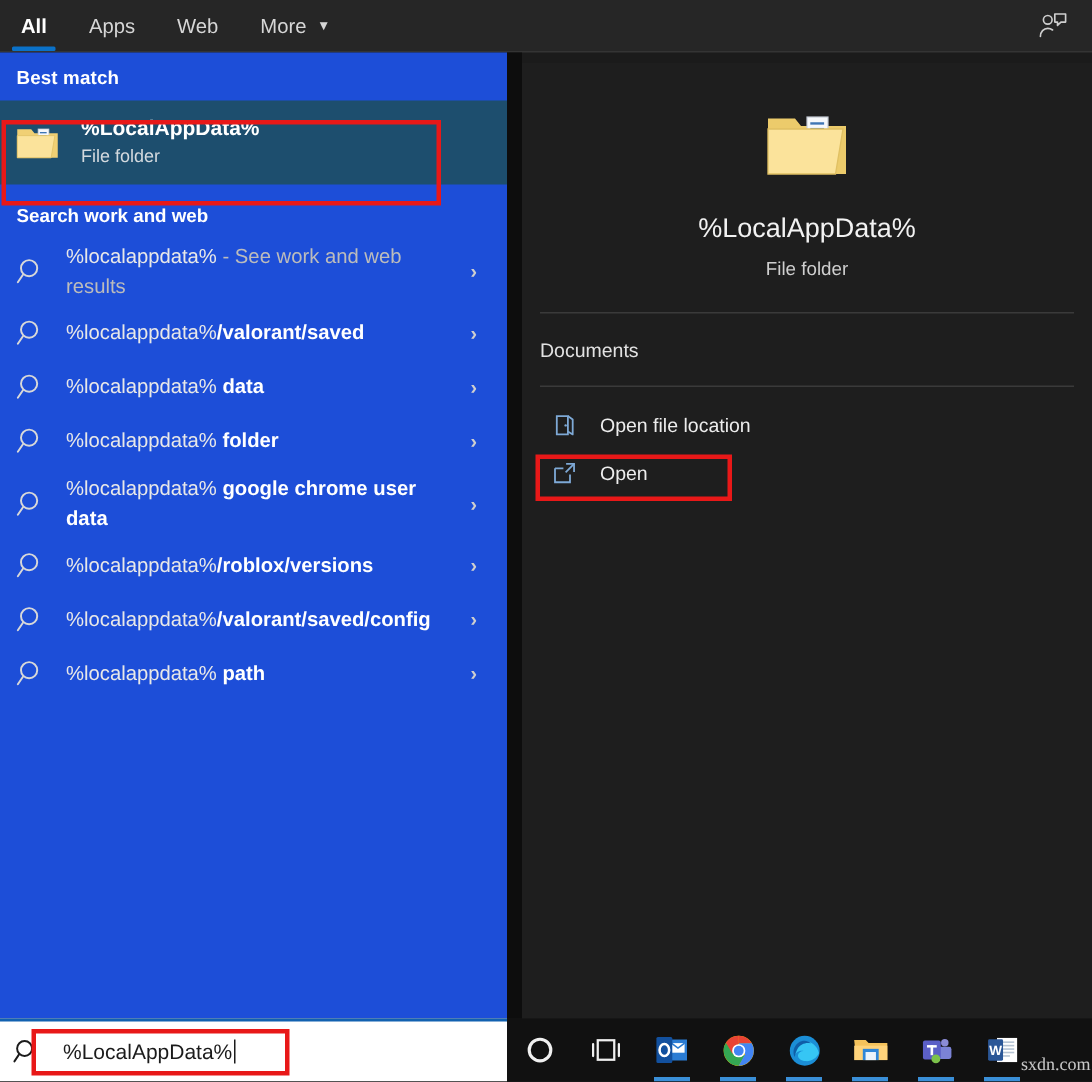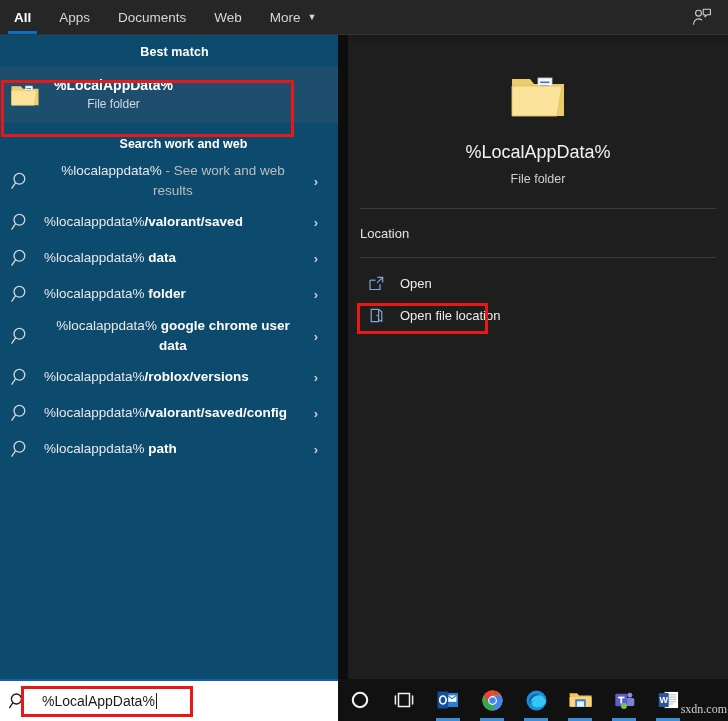--- a/index.html
+++ b/index.html
@@ -30,39 +30,38 @@
     position: absolute; right: 16px; top: 8px; width: 20px; height: 18px;
   }
   .tabbar-underline {
     position: absolute; left: 0; top: 34px; width: 728px; height: 1px;
     background: #343434;
   }
 
   
   .left {
     position: absolute; left: 0; top: 35px; width: 338px; height: 644px;
-    background: #0c4a6e;
-    text-align: center;
+    background: #1d4ed8;
   }
   .section-head {
     color: #ffffff; font-size: 12.5px; font-weight: bold;
     padding: 10px 0 8px 11px; letter-spacing: .1px;
   }
   .best-row {
     position: relative; height: 56px; background: #1d4e6e;
     display: flex; align-items: center; padding-left: 10px;
   }
   .folder-sm { width: 30px; height: 26px; flex: none; margin-right: 14px; }
   .best-text { display: flex; flex-direction: column; }
   .best-title { color: #ffffff; font-size: 14px; font-weight: bold; line-height: 1.25; }
   .best-sub { color: #d3d9de; font-size: 12px; line-height: 1.5; }
 
   .web-head {
     color: #ffffff; font-size: 12.5px; font-weight: bold;
-    padding: 14px 0 6px 29px;
+    padding: 14px 0 6px 11px;
   }
   .res {
     position: relative; display: flex; align-items: center;
     min-height: 36px; padding: 4px 34px 4px 10px;
   }
   .res .mag { width: 22px; height: 22px; flex: none; margin-right: 12px; }
   .res-label {
     color: #e8e8e8; font-size: 13.5px; line-height: 1.45;
     word-break: break-word; padding-right: 2px;
   }
@@ -143,23 +142,20 @@
 <body>
 
 <div id="root">
 
   <div class="tabbar">
     <div class="tab active">
       <span>All</span>
     </div>
     <div class="tab">
       <span>Apps</span>
-    </div>
-    <div class="tab">
-      <span>Documents</span>
     </div>
     <div class="tab">
       <span>Web</span>
     </div>
     <div class="tab">
       <span>More</span>
       <span class="caret">▼</span>
     </div>
 
     <span class="feedback-icon">
@@ -286,50 +282,50 @@
           <path d="M3 14h50l-5 30H3z" fill="none" stroke="#e0c063" stroke-width=".9"></path>
         </svg>
       </span>
       <div class="hero-title">%LocalAppData%</div>
       <div class="hero-sub">File folder</div>
     </div>
 
     <div class="rule"></div>
 
     <div class="loc-row">
-      <span class="loc-key">Location</span>
+      <span class="loc-key">Documents</span>
     </div>
 
     <div class="rule" style="margin-top:0"></div>
 
     <div class="actions">
+
+      <div class="action">
+        <span class="aicon">
+          <svg viewBox="0 0 17 17" width="17" height="17">
+            <path d="M3.2 2.4h7.4v12.2H3.2z" fill="none" stroke="#7ea9d6" stroke-width="1.2"></path>
+            <path d="M10.6 2.4l3.2 2.3v9.9l-3.2-1.9" fill="none" stroke="#7ea9d6" stroke-width="1.2" stroke-linejoin="round"></path>
+            <circle cx="9.1" cy="8.6" r=".8" fill="#7ea9d6"></circle>
+          </svg>
+        </span>
+        <span class="action-label">Open file location</span>
+      </div>
 
       <div class="action">
         <span class="aicon">
           <svg viewBox="0 0 17 17" width="17" height="17">
             <path d="M2 5.2v9.3h10V9.3" fill="none" stroke="#7ea9d6" stroke-width="1.2"></path>
             <path d="M2 5.2h5.6" fill="none" stroke="#7ea9d6" stroke-width="1.2"></path>
             <path d="M9.4 2.3h5.3v5.3" fill="none" stroke="#7ea9d6" stroke-width="1.2"></path>
             <path d="M14.7 2.3l-5.6 5.6" fill="none" stroke="#7ea9d6" stroke-width="1.2"></path>
           </svg>
         </span>
         <span class="action-label">Open</span>
       </div>
 
-      <div class="action">
-        <span class="aicon">
-          <svg viewBox="0 0 17 17" width="17" height="17">
-            <path d="M3.2 2.4h7.4v12.2H3.2z" fill="none" stroke="#7ea9d6" stroke-width="1.2"></path>
-            <path d="M10.6 2.4l3.2 2.3v9.9l-3.2-1.9" fill="none" stroke="#7ea9d6" stroke-width="1.2" stroke-linejoin="round"></path>
-            <circle cx="9.1" cy="8.6" r=".8" fill="#7ea9d6"></circle>
-          </svg>
-        </span>
-        <span class="action-label">Open file location</span>
-      </div>
-
     </div>
   </div>
 
   <div class="searchbar">
     <span class="search-mag">
       <svg viewBox="0 0 20 20" width="20" height="20">
         <circle cx="8.4" cy="8.0" r="5.0" fill="none" stroke="#1b1b1b" stroke-width="1.3"></circle>
         <path d="M4.6 12.1L1.6 16.6" fill="none" stroke="#1b1b1b" stroke-width="1.3" stroke-linecap="round"></path>
       </svg>
     </span>

